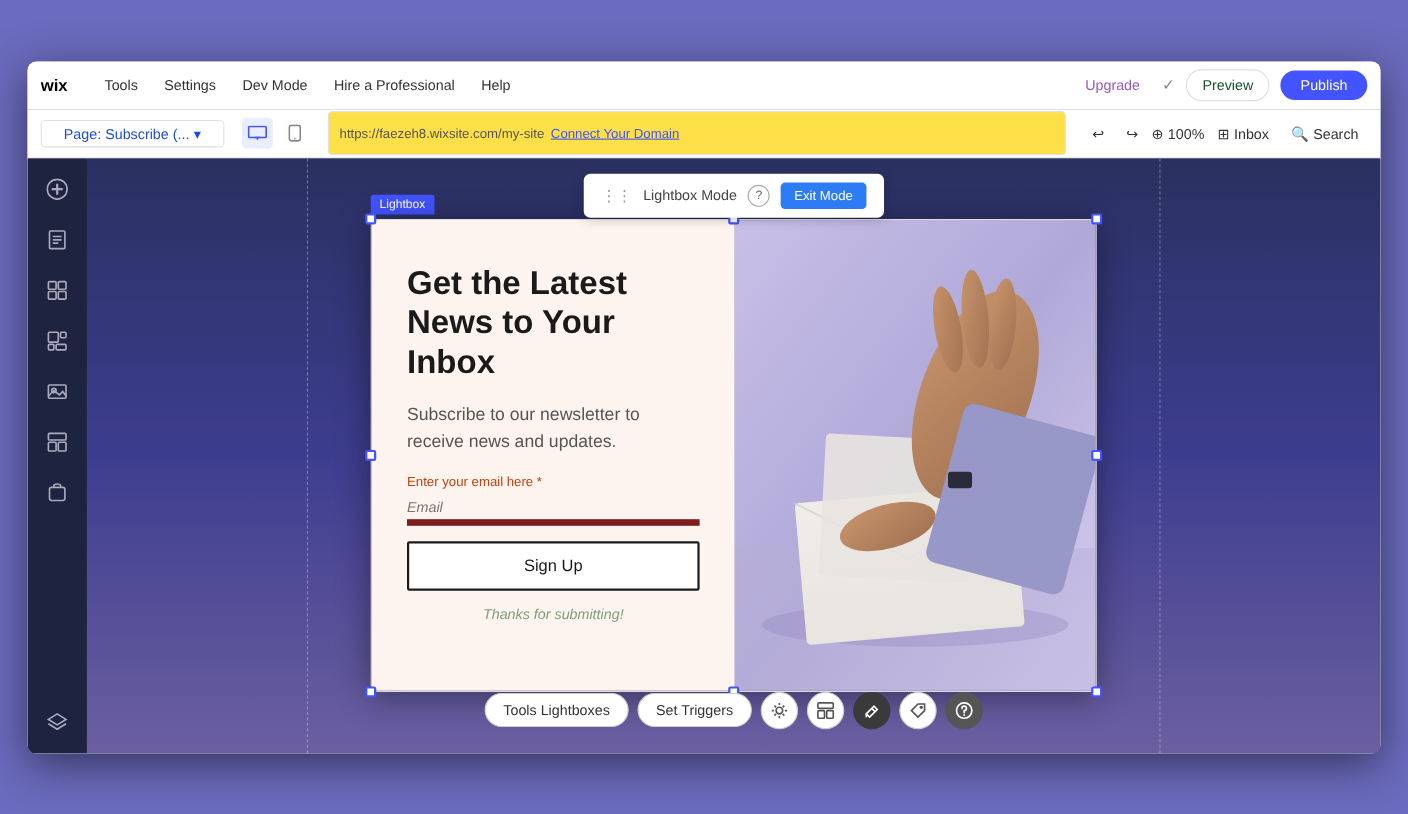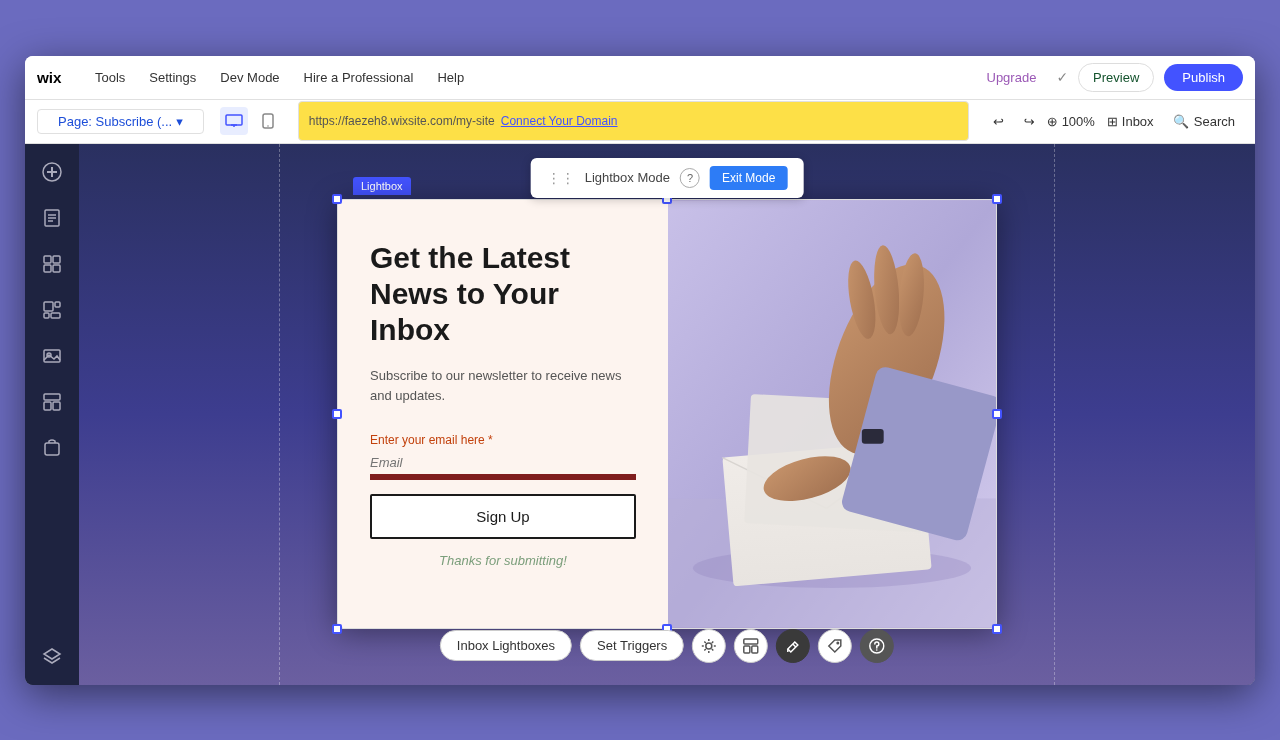--- a/index.html
+++ b/index.html
@@ -48,38 +48,38 @@
     .lightbox-mode-text { font-size: 13px; color: #444; }
     .help-icon { width: 20px; height: 20px; border-radius: 50%; border: 1px solid #aaa; display: flex; align-items: center; justify-content: center; font-size: 11px; color: #666; cursor: pointer; }
     .exit-mode-btn { background: #2d7cf6; color: white; border: none; border-radius: 4px; padding: 5px 12px; font-size: 12px; cursor: pointer; }
 
     
     .guide-line-left { position: absolute; left: 200px; top: 0; bottom: 0; border-left: 1px dashed rgba(255,255,255,0.3); z-index: 1; }
     .guide-line-right { position: absolute; right: 200px; top: 0; bottom: 0; border-left: 1px dashed rgba(255,255,255,0.3); z-index: 1; }
 
     
     .lightbox-wrapper { position: relative; z-index: 5; }
-    .lightbox-label { position: absolute; top: -22px; left: 16px; background: #4353ff; color: white; font-size: 11px; padding: 3px 8px; border-radius: 3px 3px 0 0; }
+    .lightbox-label { position: absolute; top: -22px; left: 0; background: #4353ff; color: white; font-size: 11px; padding: 3px 8px; border-radius: 3px 3px 0 0; }
     .lightbox-box { width: 660px; height: 430px; display: flex; border-radius: 6px; overflow: hidden; box-shadow: 0 4px 30px rgba(0,0,0,0.4); border: 1px solid #ddd; position: relative; }
 
     
     .handle { width: 10px; height: 10px; background: white; border: 2px solid #4353ff; border-radius: 2px; position: absolute; z-index: 10; }
     .handle.tl { top: -5px; left: -5px; }
     .handle.tr { top: -5px; right: -5px; }
     .handle.bl { bottom: -5px; left: -5px; }
     .handle.br { bottom: -5px; right: -5px; }
     .handle.ml { top: 50%; left: -5px; transform: translateY(-50%); }
     .handle.mr { top: 50%; right: -5px; transform: translateY(-50%); }
     .handle.tm { top: -5px; left: 50%; transform: translateX(-50%); }
     .handle.bm { bottom: -5px; left: 50%; transform: translateX(-50%); }
 
     
     .lightbox-left { width: 330px; background: #fdf4ef; padding: 40px 32px 30px; display: flex; flex-direction: column; justify-content: flex-start; flex-shrink: 0; }
     .lightbox-heading { font-size: 30px; font-weight: 700; color: #1a1a1a; line-height: 1.2; margin-bottom: 18px; }
-    .lightbox-subtext { font-size: 13px; color: #555; line-height: 1.5; margin-bottom: 28px; }
+    .lightbox-subtext { font-size: 16px; color: #555; line-height: 1.5; margin-bottom: 17px; }
     .email-label { font-size: 12px; color: #c2410c; margin-bottom: 4px; }
     .email-input-wrapper { position: relative; margin-bottom: 14px; }
     .email-input { width: 100%; border: none; border-bottom: 6px solid #7f1d1d; background: transparent; font-size: 13px; font-style: italic; color: #1d4ed8; padding: 4px 0; outline: none; }
     .sign-up-btn { width: 100%; padding: 12px; background: white; border: 2px solid #1a1a1a; color: #1a1a1a; font-size: 15px; font-weight: 500; border-radius: 2px; cursor: pointer; margin-bottom: 14px; }
     .thanks-text { text-align: center; font-size: 13px; color: #7b9e7b; font-style: italic; }
 
     
     .lightbox-right { flex: 1; background: #c5bde8; position: relative; overflow: hidden; }
     .envelope-visual { width: 100%; height: 100%; background:
       radial-gradient(ellipse at 70% 40%, #e8e4f8 0%, #c8c0e0 40%, #a090c8 80%);
@@ -308,21 +308,21 @@
                   <rect x="190" y="180" width="130" height="150" rx="10" fill="#9898c8" transform="rotate(15, 255, 255)"></rect>
 
                   <rect x="195" y="230" rx="3" ry="3" width="22" height="15" fill="#2a2a3a"></rect>
                 </svg>
               </div>
             </div>
           </div>
         </div>
 
         <div class="bottom-toolbar">
-          <button class="bottom-btn">Inbox Lightboxes</button>
+          <button class="bottom-btn">Tools Lightboxes</button>
           <button class="bottom-btn">Set Triggers</button>
           <div class="bottom-icon-btn">
             <svg width="16" height="16" viewBox="0 0 16 16">
                 <circle cx="8" cy="8" r="3" stroke="#555" stroke-width="1.5" fill="none"></circle>
                 <path d="M8 1 L8 3 M8 13 L8 15 M1 8 L3 8 M13 8 L15 8 M3.5 3.5 L5 5 M11 11 L12.5 12.5 M12.5 3.5 L11 5 M5 11 L3.5 12.5" stroke="#555" stroke-width="1.5"></path>
               </svg>
           </div>
           <div class="bottom-icon-btn">
             <svg width="16" height="16" viewBox="0 0 16 16">
                 <rect x="1" y="1" width="14" height="5" rx="1" stroke="#555" stroke-width="1.5" fill="none"></rect>

